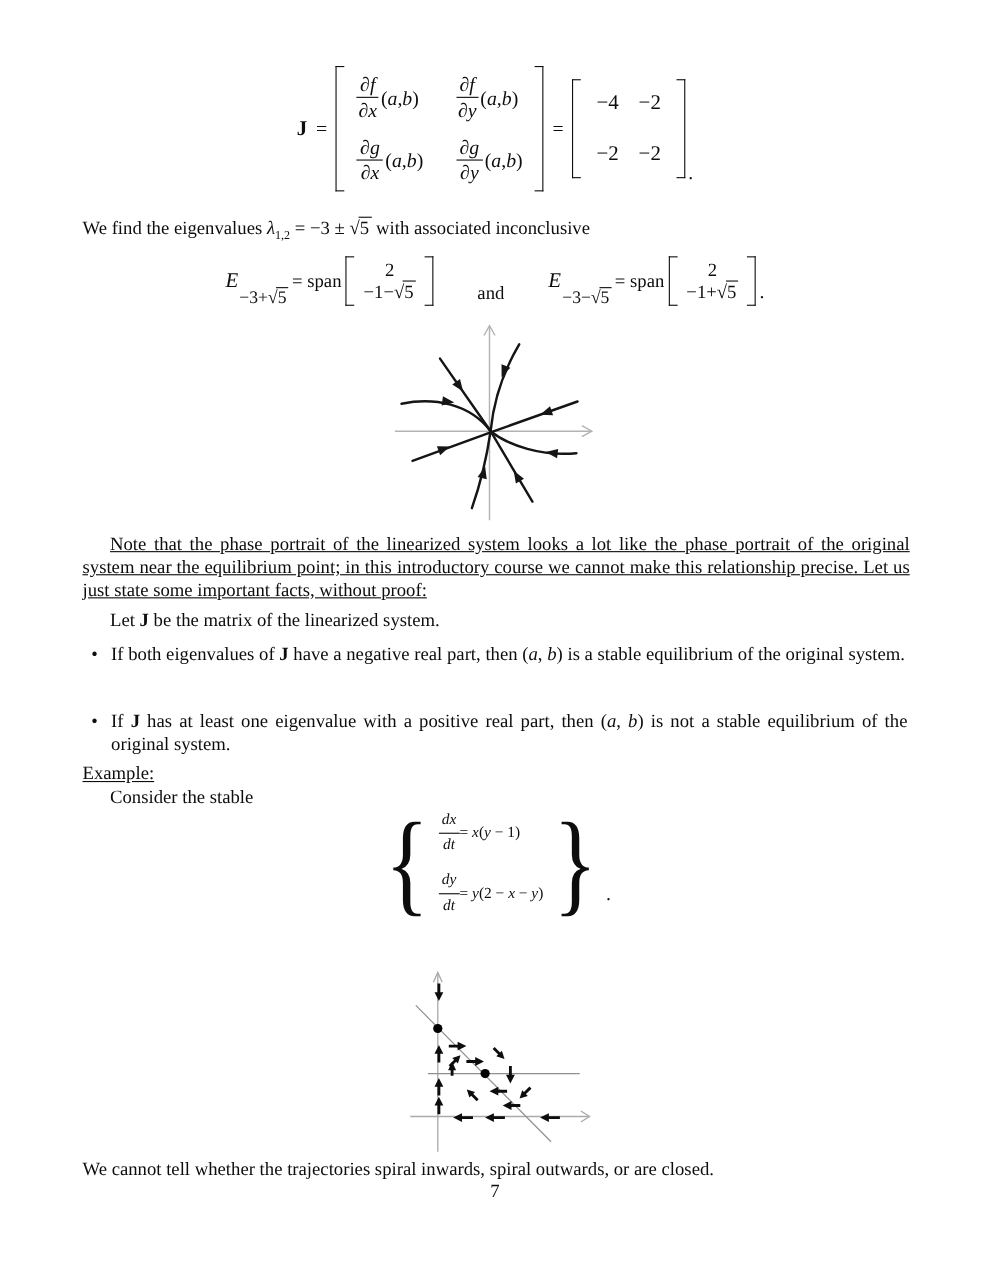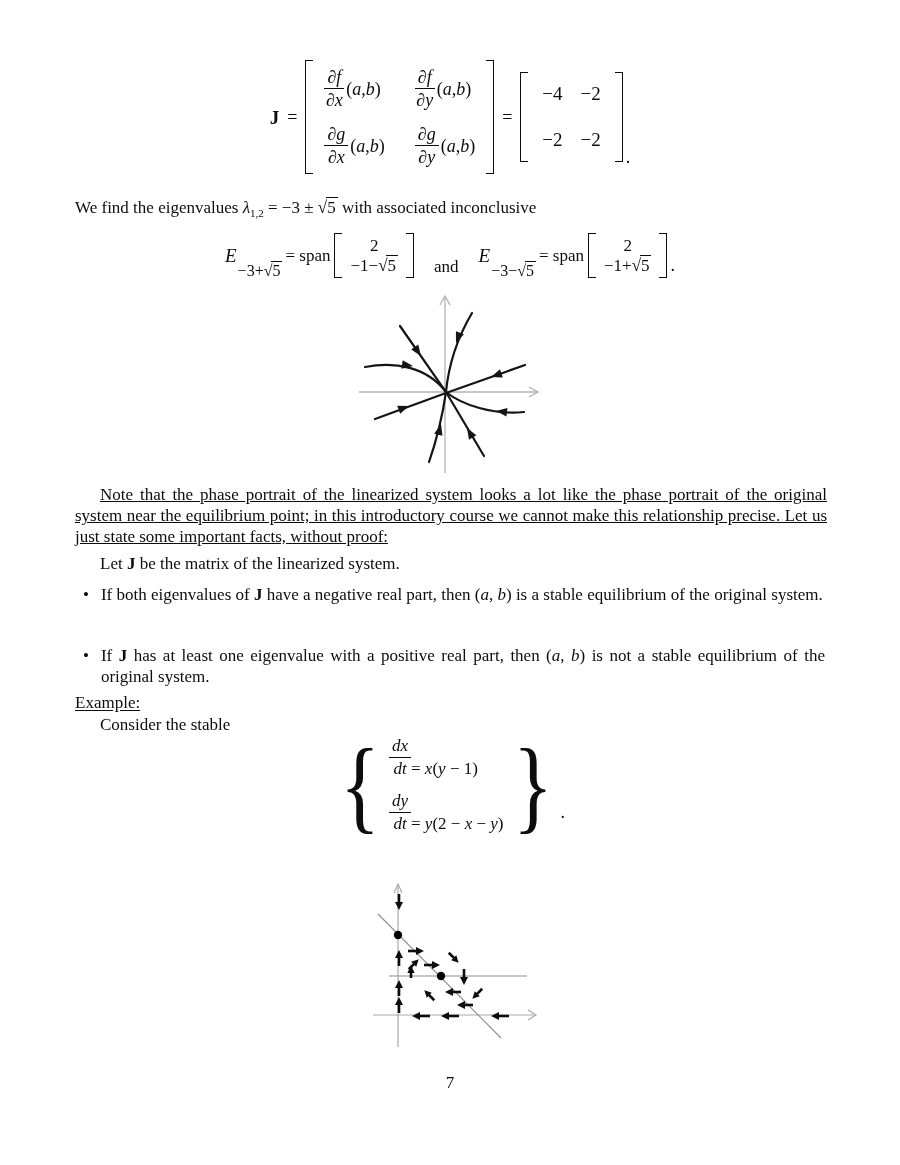--- a/index.html
+++ b/index.html
@@ -29,26 +29,26 @@
   .frac .num{border-bottom:1.4px solid #0d0d0d;padding:0 3px 1px;}
   .frac .den{padding-top:1px;}
   .vgrid{display:grid;grid-template-columns:auto auto;column-gap:18px;row-gap:26px;padding:12px 9px;font-size:19px;line-height:20px;}
   .mperiod{align-self:flex-end;font-size:18px;margin-left:3px;padding-bottom:6px;}
 
   
   .eigE{font-style:italic;font-size:19px;}
   .esub{display:inline-block;font-size:16px;transform:translateY(7px);margin:16px 3px 0 1px;line-height:12px;}
   .esub .r-rad{border-top:1px solid #0d0d0d;}
   .vcol{display:inline-flex;flex-direction:column;align-items:center;gap:1px;padding:3px 3px;font-size:17px;line-height:19px;}
-  .andword{align-self:flex-end;margin:0 20px;padding-bottom:1px;text-align:right;}
+  .andword{align-self:flex-end;margin:0 40px;padding-bottom:1px;text-align:right;}
 
   
   .brace{font-size:104px;line-height:1;transform:scaleX(0.8);font-weight:400;}
   .syscol{display:flex;flex-direction:column;gap:12px;margin:0 4px;}
-  .syseq{display:flex;align-items:flex-end;font-size:17px;line-height:20px;}
+  .syseq{display:flex;align-items:center;font-size:14px;line-height:20px;}
 
   
   .body-text{width:752px;}
   .justify{text-align:justify;}
   .indent{text-indent:25px;text-decoration:underline;}
   .bullet{display:flex;gap:12px;}
   .bullet .dot{flex:0 0 auto;}
   .bullet .btext{width:724px;text-align:justify;}
   .underlined{text-decoration:underline;text-underline-offset:2px;}
   .pagenum{left:0;width:100%;text-align:center;}
@@ -292,16 +292,17 @@
             <polygon points="9,0 1,-4 1,4" stroke="none"></polygon>
           </g>
         <g transform="translate(135,137) rotate(180)">
             <line x1="-9" y1="0" x2="2" y2="0"></line>
             <polygon points="9,0 1,-4 1,4" stroke="none"></polygon>
           </g>
       </g>
     </svg>
   </div>
 
+  <div class="blk" style="top:1052px;left:75px;width:770px;">We cannot tell whether the trajectories spiral inwards, spiral outwards, or are closed.</div>
 
   <div class="blk pagenum" style="top:1072px;">7</div>
 
 </div>
 
 </body></html>

